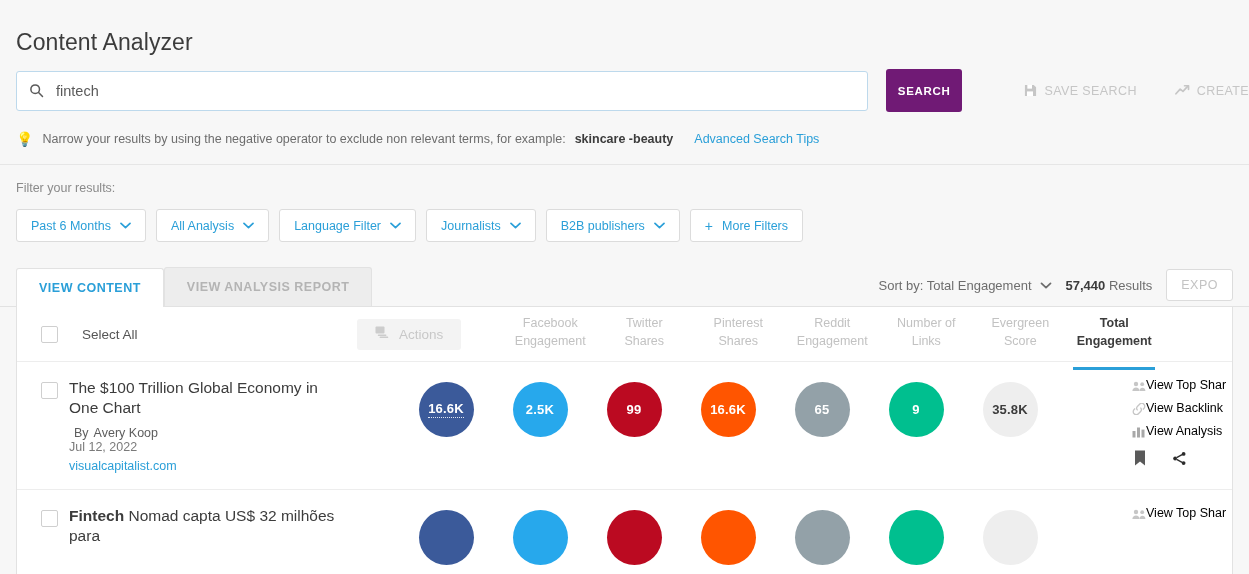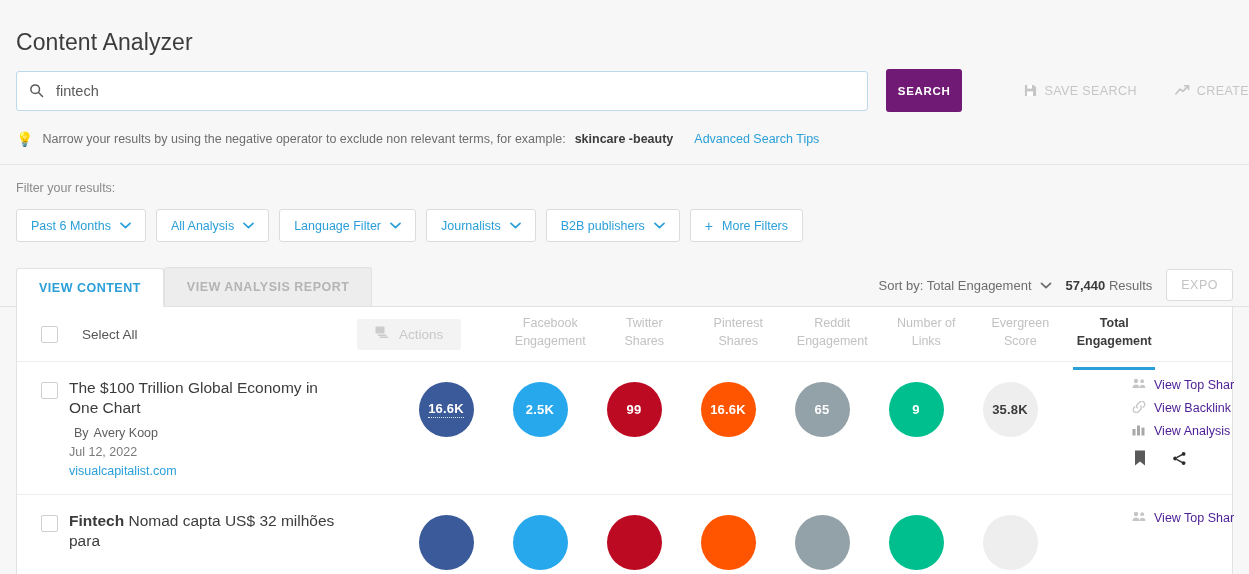--- a/index.html
+++ b/index.html
@@ -141,42 +141,42 @@
     height: 3px; background: #2a9fd8;
   }
 
   
   .row { display: flex; padding: 16px 10px 16px 10px; position: relative; }
   .row + .row { border-top: 1px solid #ededed; }
   .row-check { width: 42px; padding-left: 14px; padding-top: 4px; }
   .row-info { width: 288px; padding-right: 10px; }
   .row-title { font-size: 15.5px; color: #3c3c3c; line-height: 1.3; margin-bottom: 7px; cursor: pointer; }
   .row-title b { font-weight: bold; }
-  .row-by { font-size: 12.5px; color: #7a7a7a; margin-bottom: 5px; }
+  .row-by { font-size: 12.5px; color: #7a7a7a; }
   .row-by span { color: #5d5d5d; margin-left: 5px; }
   .row-date { font-size: 12.5px; color: #7a7a7a; margin-bottom: 5px; }
   .row-domain { font-size: 12.5px; color: #2a9fd8; cursor: pointer; }
 
   .metrics { display: flex; margin-left: 42px; align-items: flex-start; padding-top: 4px; }
   .metric { width: 94px; display: flex; justify-content: center; }
   .bubble {
     width: 55px; height: 55px; border-radius: 50%;
     display: flex; align-items: center; justify-content: center;
     color: #fff; font-size: 13px; font-weight: bold; letter-spacing: .2px;
   }
   .bubble.dotted { border-bottom: 0; }
   .bubble.dotted span { border-bottom: 1px dotted rgba(255,255,255,.85); padding-bottom: 1px; }
   .bubble.total { color: #3c3c3c; }
 
   .row-links {
     position: absolute; right: 0; top: 16px; width: 110px;
     display: flex; flex-direction: column; gap: 9px; padding-left: 10px;
   }
   .rlink {
-    display: flex; align-items: flex-start; gap: 8px; color: #4c1d95; font-size: 12.5px;
+    display: flex; align-items: flex-end; gap: 0; color: #000000; font-size: 12.5px;
     white-space: nowrap; cursor: pointer;
   }
   .rlink svg { flex: none; display: block; }
   .row-icons { display: flex; align-items: center; gap: 26px; margin-top: 3px; padding-left: 2px; }
   .row-icons svg { cursor: pointer; display: block; }
 </style>
 </head>
 <body>
 
 <div class="page">

